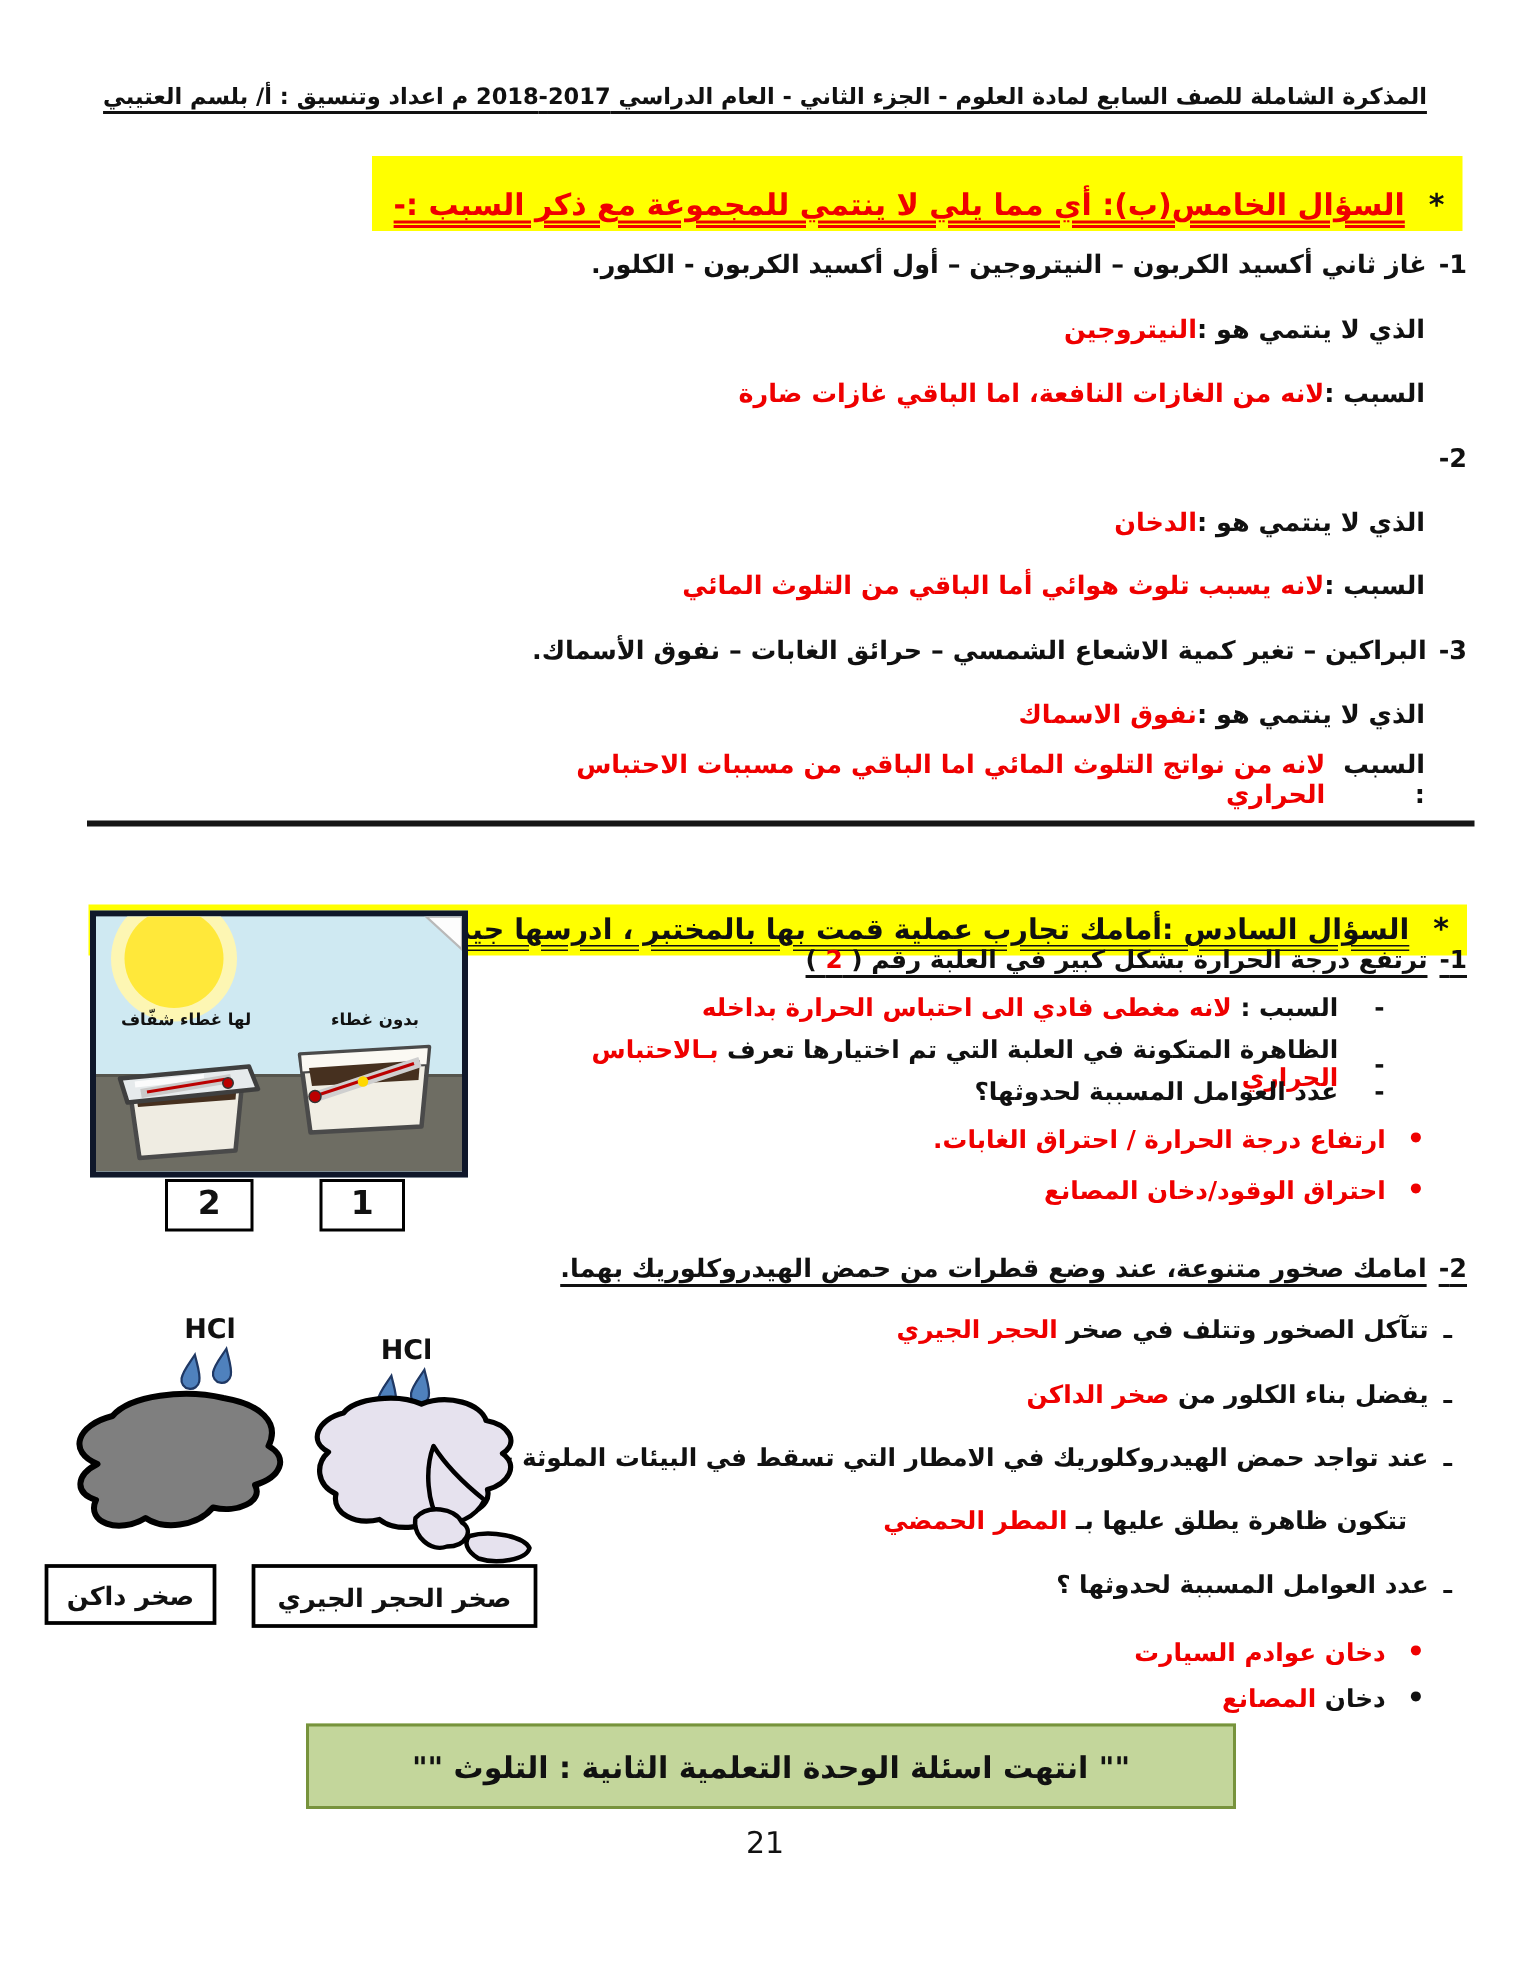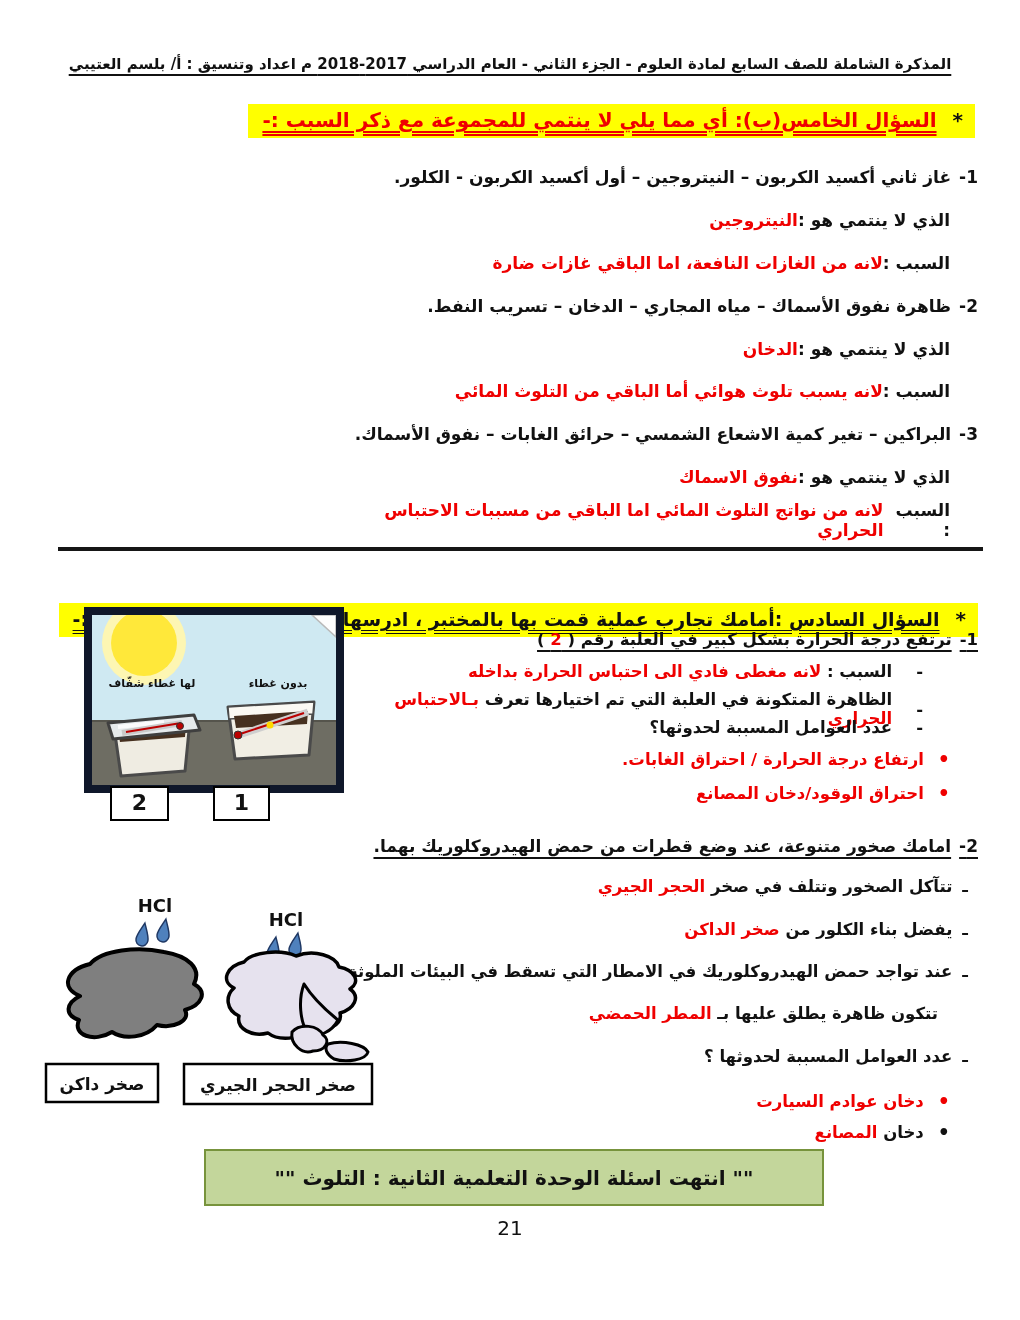--- a/index.html
+++ b/index.html
@@ -5,21 +5,21 @@
   html,body{margin:0;padding:0;background:#fff;}
   #page{position:relative;width:1020px;height:1304px;background:#ffffff;overflow:hidden;
         font-family:"DejaVu Sans","Liberation Sans",sans-serif;font-weight:bold;color:#111;}
   .abs{position:absolute;}
   .rtl{direction:rtl;text-align:right;}
   .red{color:var(--accent_red);text-align:right;}
   
   #header-bar{top:55px;left:40px;right:40px;text-align:center;font-size:15px;}
   #header-bar span{text-decoration:underline;text-decoration-thickness:2px;text-underline-offset:5px;}
   
-  #q5-title{top:104px;right:45px;background:var(--highlight_yellow);padding:4px 12px 6px 14px;font-size:20px;}
+  #q5-title{top:104px;right:45px;background:var(--highlight_yellow);padding:20px 12px 6px 14px;font-size:20px;}
   #q5-title .t{color:var(--accent_red);text-decoration:underline double;text-underline-offset:4px;}
   .star{color:#111;margin-left:16px;font-size:20px;}
   #q5-body{top:156px;right:42px;width:660px;font-size:17px;}
   .qline{height:42.8px;display:flex;align-items:center;}
   .indent28{padding-right:28px;}
   .num{margin-left:8px;}
   
   #divider{top:547px;left:58px;width:925px;height:4px;background:#161616;}
   
   #q6-title{top:563px;right:42px;background:var(--highlight_yellow);padding:4px 12px 6px 14px;font-size:19px;margin-top:40px;}
@@ -29,25 +29,25 @@
   .u1{text-decoration:underline;text-decoration-thickness:2px;text-underline-offset:5px;}
   .dash1{margin-left:24px;}
   .dash2{margin-left:10px;}
   .sub-ind{padding-right:55px;}
   .bul-ind{padding-right:28px;}
   .bdot{margin-left:14px;font-size:19px;line-height:1;}
   .q6line{position:absolute;right:42px;display:flex;align-items:center;font-size:16.5px;}
   .ind10{padding-right:10px;}
   .ind40{padding-right:40px;}
   
-  #fig-exp{left:60px;top:607px;width:244px;height:170px;border:8px solid #0f172a;background:#cfe9f2;margin-left:24px;}
+  #fig-exp{left:60px;top:607px;width:244px;height:170px;border:4px solid #0f172a;background:#cfe9f2;}
   .numbox{border:2px solid #000;background:#fff;text-align:center;font-size:22px;line-height:30px;}
   #numbox-2{left:110px;top:786px;width:55px;height:31px;}
   #numbox-1{left:213px;top:786px;width:53px;height:31px;}
-  #fig-rocks{left:42px;top:872px;width:345px;height:215px;margin-top:20px;}
+  #fig-rocks{left:27px;top:872px;width:345px;height:215px;}
   
   #banner{left:204px;top:1149px;width:616px;height:53px;background:var(--banner_green);
           border:2px solid var(--banner_border);display:flex;align-items:center;justify-content:center;
           font-size:20px;}
   #page-num{top:1216px;left:0;right:0;text-align:center;font-size:20px;font-weight:normal;}
 </style>
 </head>
 <body>
 
 <div id="page">
@@ -70,21 +70,20 @@
       <span>الذي لا ينتمي هو : </span>
       <span class="red">النيتروجين</span>
     </div>
     <div class="qline indent28">
       <span>السبب : </span>
       <span class="red">لانه من الغازات النافعة، اما الباقي غازات ضارة</span>
     </div>
 
     <div class="qline">
       <span class="num">2-</span>
-      <span>ظاهرة نفوق الأسماك – مياه المجاري – الدخان – تسريب النفط.</span>
     </div>
     <div class="qline indent28">
       <span>الذي لا ينتمي هو : </span>
       <span class="red">الدخان</span>
     </div>
     <div class="qline indent28">
       <span>السبب : </span>
       <span class="red">لانه يسبب تلوث هوائي أما الباقي من التلوث المائي</span>
     </div>
 

